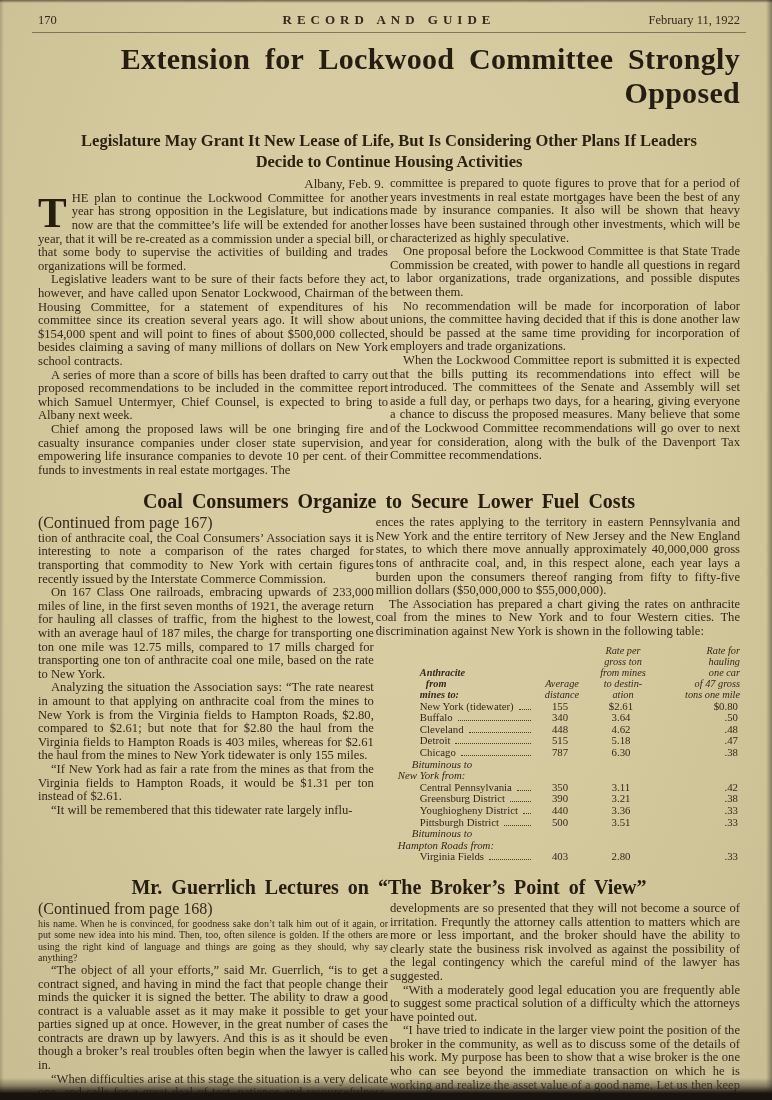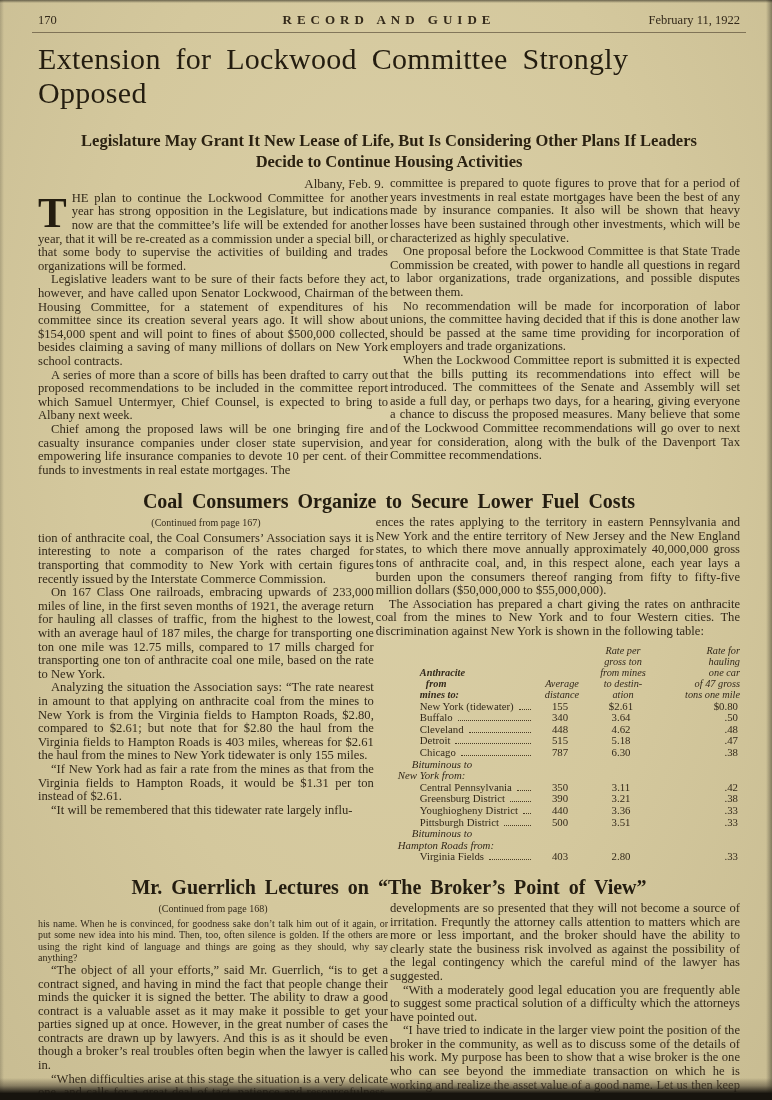--- a/index.html
+++ b/index.html
@@ -13,35 +13,35 @@
   .page{position:absolute;inset:0;padding:12px 32px 0 38px;box-sizing:border-box;}
 
   
   .masthead{display:flex;align-items:flex-end;font-size:12.5px;}
   .masthead .left{flex:1;text-align:left;}
   .masthead .right{flex:1;text-align:right;}
   .masthead .pub{letter-spacing:5px;font-weight:bold;font-size:13px;}
   .masthead-rule{border:none;border-top:1px solid rgba(62,50,32,.55);margin:4px -6px 0 -6px;}
 
   
-  .headline{font-size:30px;font-weight:normal;text-align:left;margin:9px 0 4px;word-spacing:7px;letter-spacing:.3px;color:#241d10;}
+  .headline{font-size:30px;font-weight:bold;text-align:right;margin:9px 0 4px;word-spacing:7px;letter-spacing:.3px;color:#241d10;}
   .subheadline{font-size:16.5px;font-weight:bold;text-align:center;line-height:1.28;margin:20px auto 5px;max-width:645px;color:#2b2212;}
   .credit{text-align:center;font-size:12px;margin:2px 0 7px;}
   .sc{font-variant:small-caps;letter-spacing:.5px;}
 
   .cols{display:flex;gap:2px;}
   .col{flex:1;text-align:justify;font-size:12.6px;line-height:13.6px;}
   .col p{margin:0;text-indent:13px;font-family:Liberation Serif, serif;}
   .col p.cont{text-indent:0;}
   .dateline{text-align:right;font-size:13px;padding-right:4px;margin-bottom:1px;}
   .dropcap{float:left;font-size:43px;line-height:37px;font-weight:bold;padding:2px 5px 0 0;color:#241d10;}
 
   
   .headline2{font-size:20px;font-weight:bold;text-align:center;margin:13px 0 3px;word-spacing:4px;color:#241d10;}
-  .continued{text-align:center;font-size:10px;margin:0 0 2px;text-indent:0 !important;}
+  .continued{text-align:left;font-size:16px;margin:0 0 2px;text-indent:0 !important;}
 
   
   .rate-table{margin-top:6px;font-size:10.8px;line-height:11.6px;}
   .thead{display:flex;align-items:flex-end;font-style:italic;font-size:10.3px;line-height:11px;margin-bottom:1px;}
   .th-name{flex:1;font-weight:bold;}
   .th-name div{padding-left:44px;}
   .th-name div:nth-child(2){padding-left:50px;}
   .th-dist{width:48px;text-align:center;}
   .th-r1{width:74px;text-align:center;}
   .th-r2{width:80px;text-align:right;}

